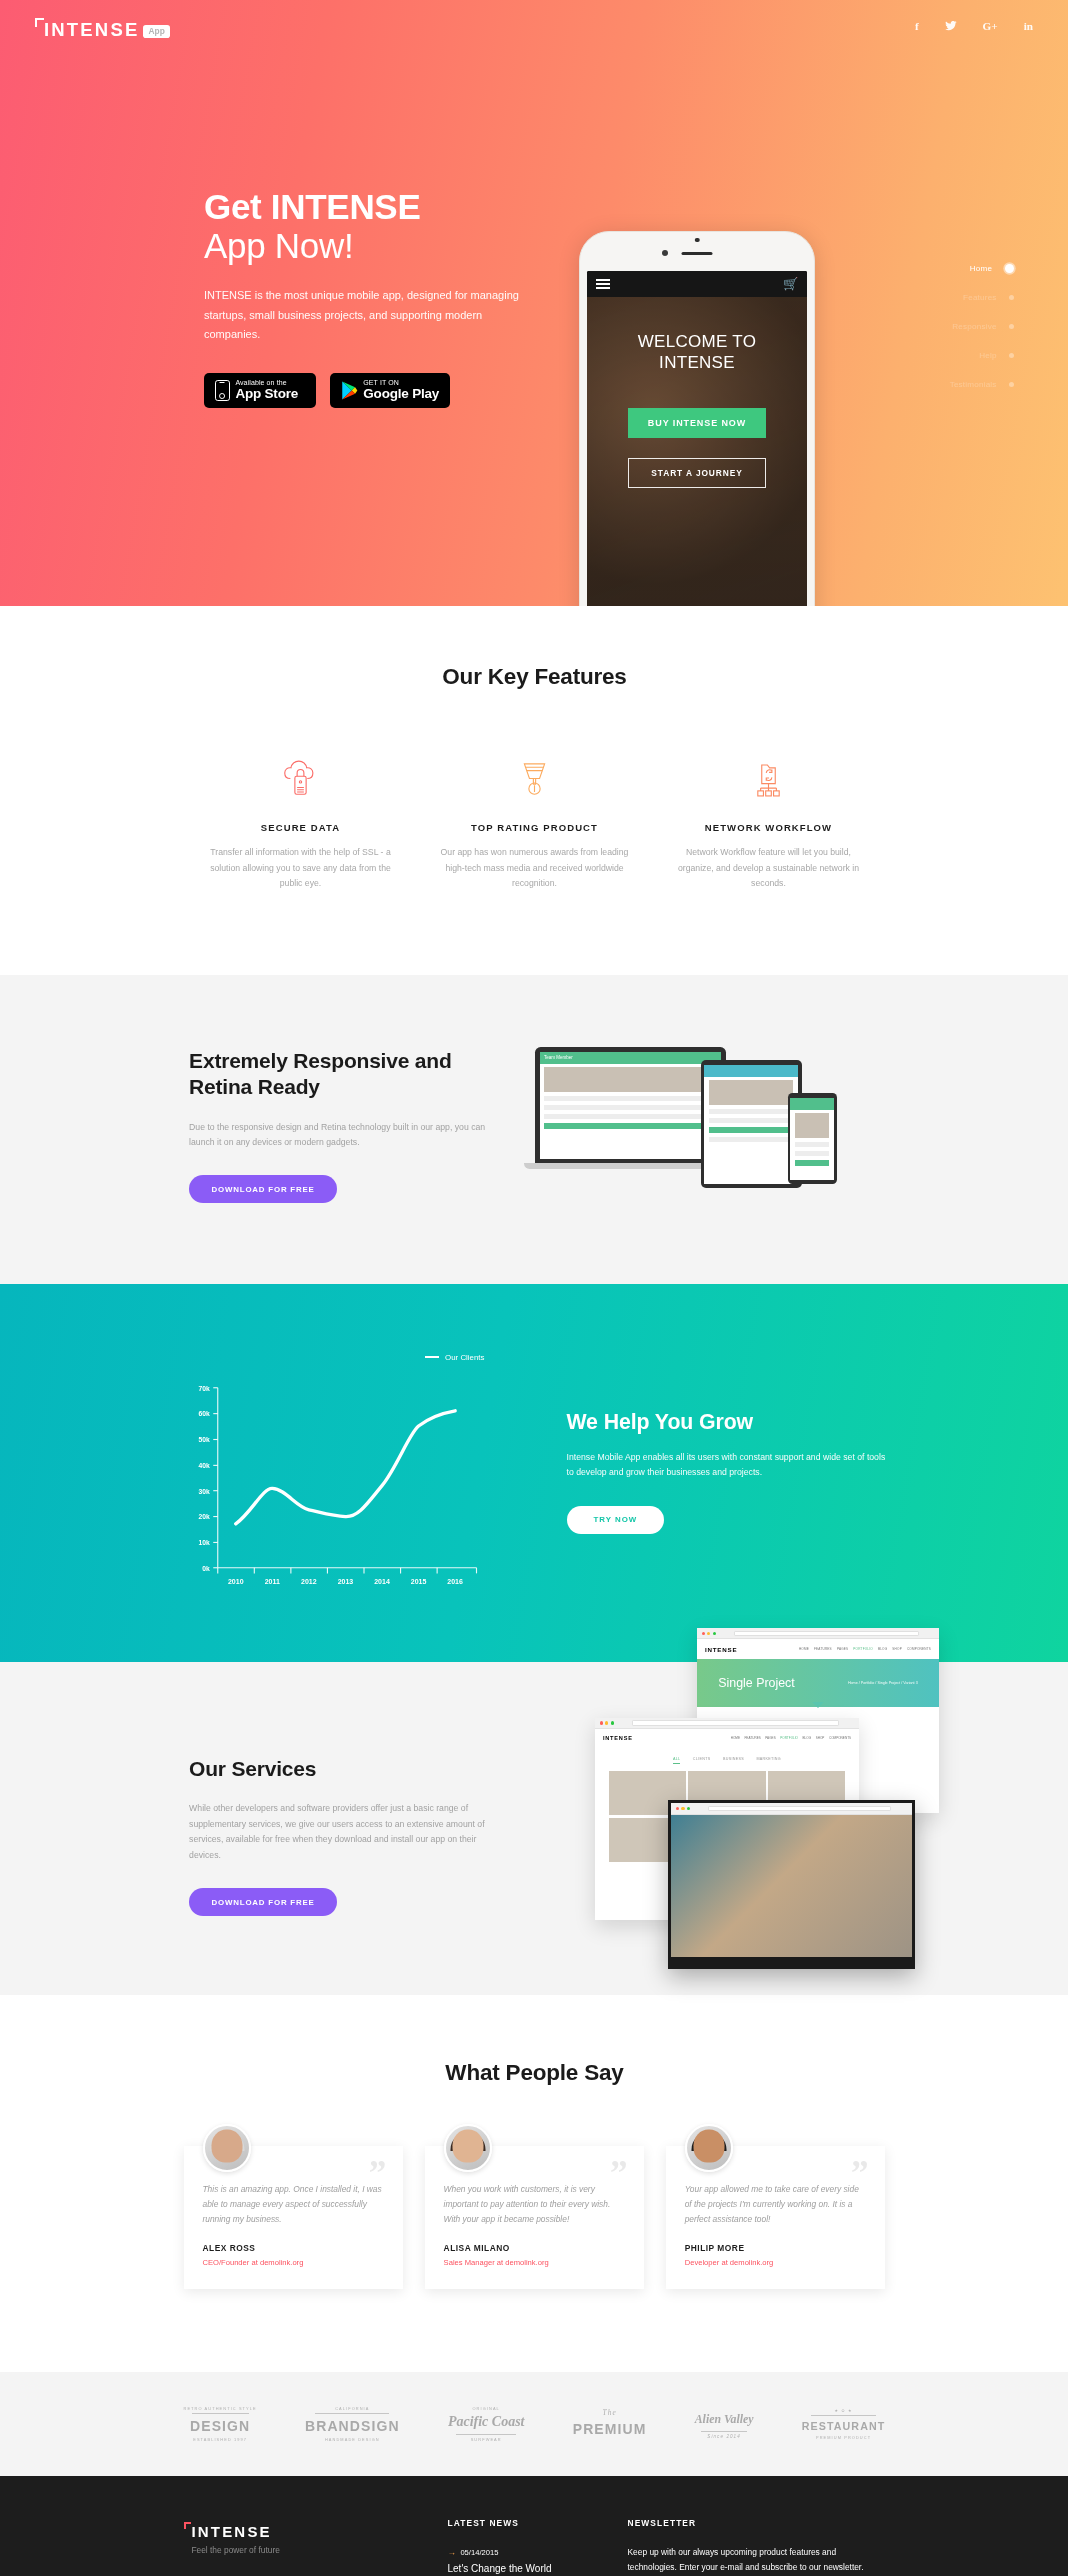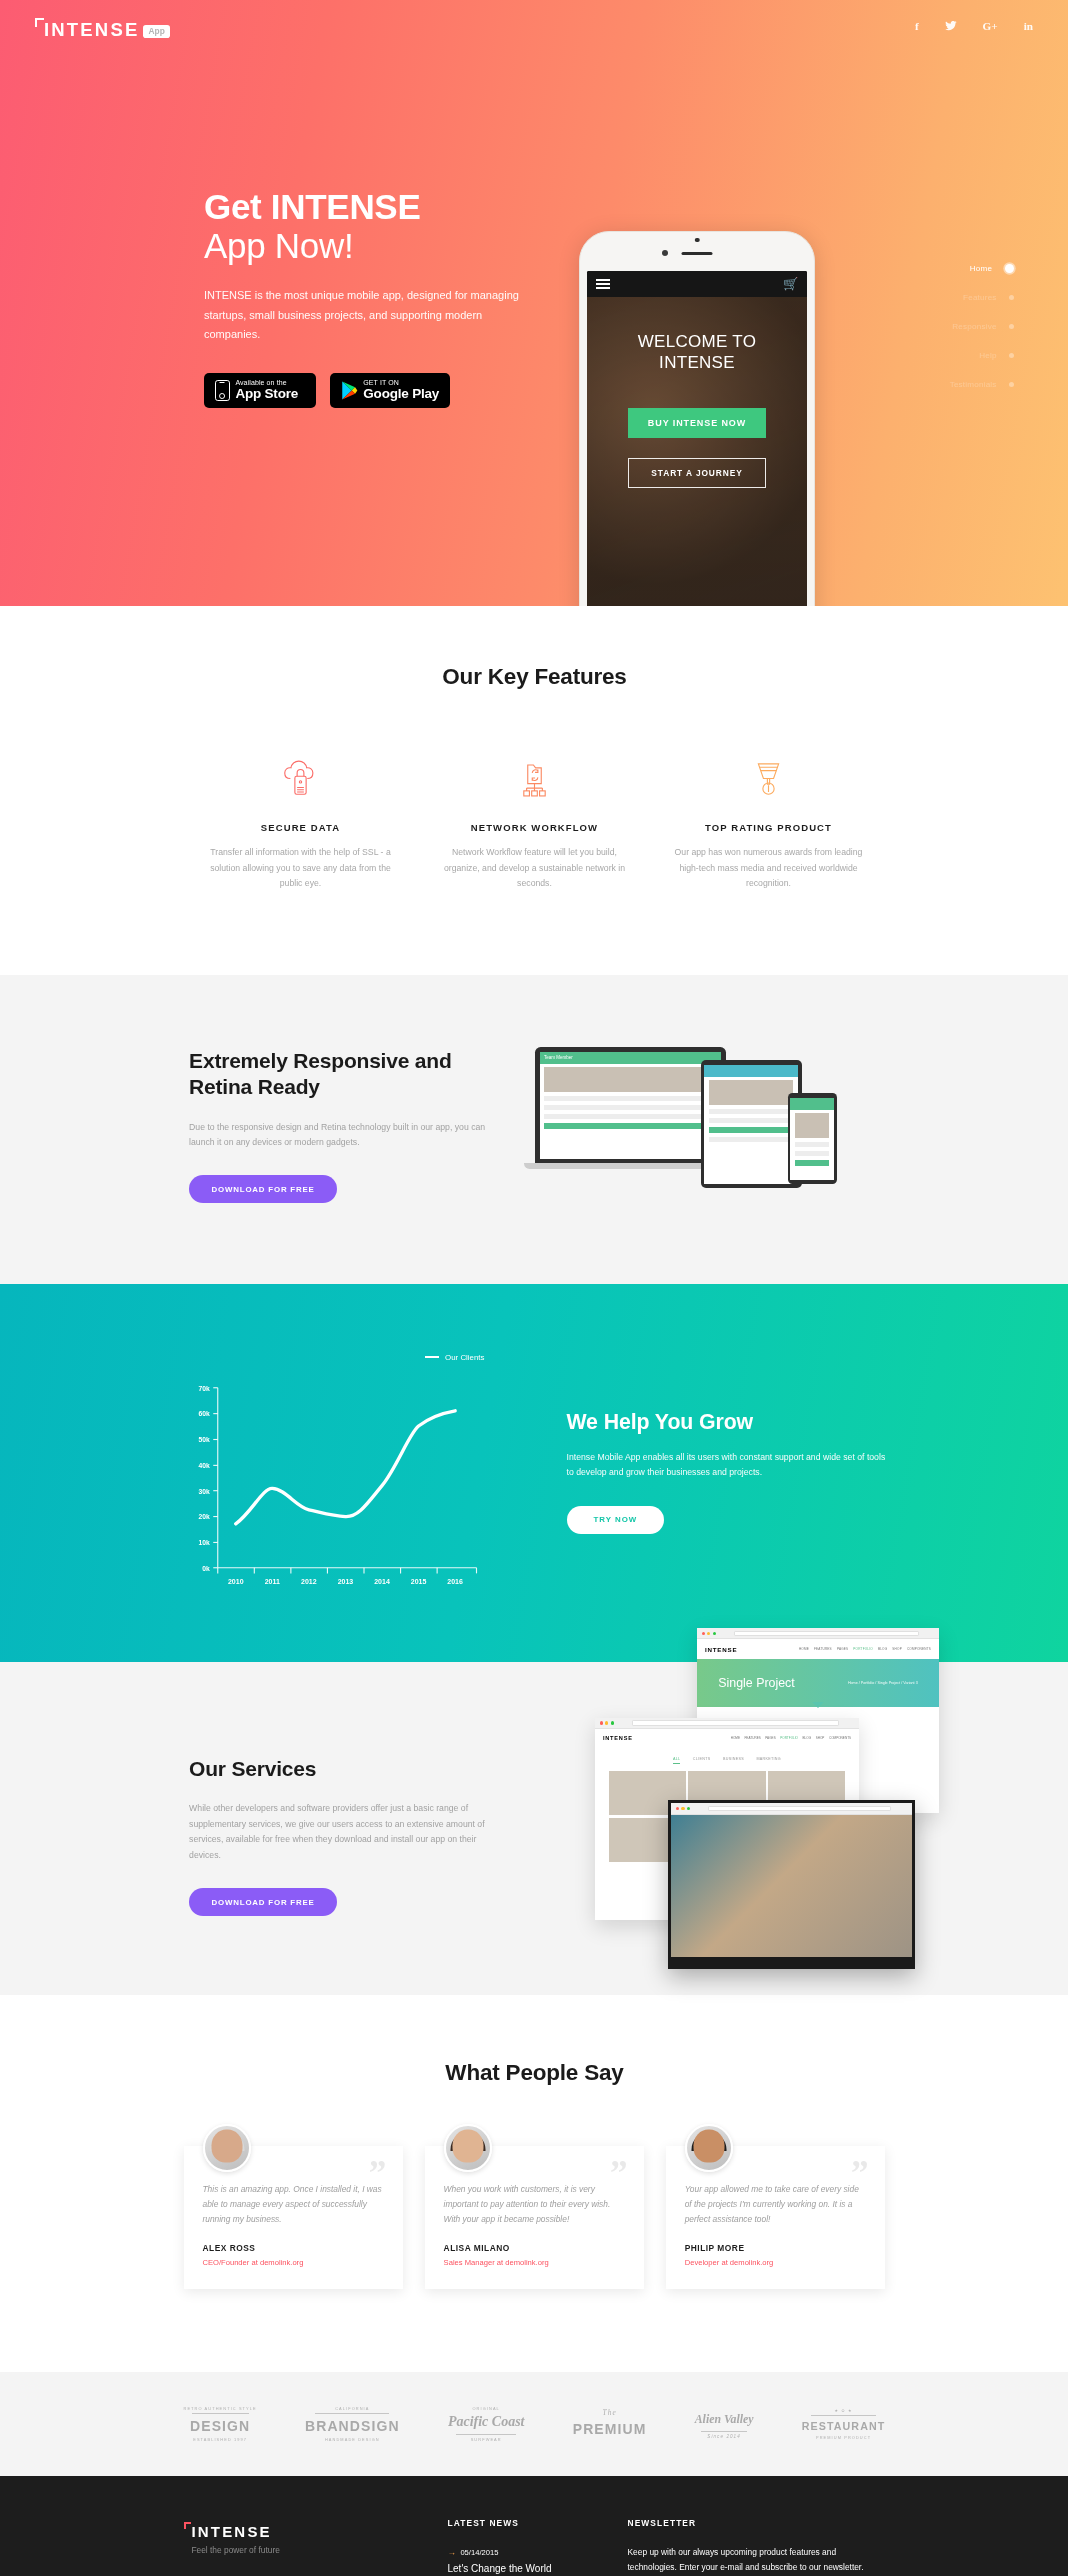--- a/index.html
+++ b/index.html
@@ -393,46 +393,46 @@
               <path d="M34 56h12M34 60h12M34 64h12"></path>
               <circle cx="40" cy="46" r="2"></circle>
             </svg>
           </div>
           <h3>SECURE DATA</h3>
           <p>Transfer all information with the help of SSL - a solution allowing you to save any data from the public eye.</p>
         </div>
 
         <div class="feat">
           <div class="icon">
+            <svg width="45" height="45" viewBox="0 0 80 80" fill="none" stroke="#fcab5f" stroke-width="2">
+              <path d="M22 14h36l-9 26H31z"></path>
+              <path d="M24 20h32M26 26h28"></path>
+              <path d="M38 40h4v10h-4z"></path>
+              <circle cx="40" cy="58" r="10"></circle>
+              <path d="M40 52v12"></path>
+            </svg>
+          </div>
+          <h3>TOP RATING PRODUCT</h3>
+          <p>Our app has won numerous awards from leading high-tech mass media and received worldwide recognition.</p>
+        </div>
+
+        <div class="feat">
+          <div class="icon">
             <svg width="45" height="45" viewBox="0 0 80 80" fill="none" stroke="#fb8a62" stroke-width="2">
               <path d="M28 16h10l4 5h10v28H28z"></path>
               <path d="M36 30a6 6 0 0 1 10-4M46 38a6 6 0 0 1-10 4"></path>
               <path d="M46 24v5h-5M36 44v-5h5"></path>
               <path d="M40 49v8M26 57h28M26 57v5M40 57v5M54 57v5"></path>
               <rect x="21" y="62" width="10" height="9"></rect>
               <rect x="35" y="62" width="10" height="9"></rect>
               <rect x="49" y="62" width="10" height="9"></rect>
             </svg>
           </div>
           <h3>NETWORK WORKFLOW</h3>
           <p>Network Workflow feature will let you build, organize, and develop a sustainable network in seconds.</p>
-        </div>
-
-        <div class="feat">
-          <div class="icon">
-            <svg width="45" height="45" viewBox="0 0 80 80" fill="none" stroke="#fcab5f" stroke-width="2">
-              <path d="M22 14h36l-9 26H31z"></path>
-              <path d="M24 20h32M26 26h28"></path>
-              <path d="M38 40h4v10h-4z"></path>
-              <circle cx="40" cy="58" r="10"></circle>
-              <path d="M40 52v12"></path>
-            </svg>
-          </div>
-          <h3>TOP RATING PRODUCT</h3>
-          <p>Our app has won numerous awards from leading high-tech mass media and received worldwide recognition.</p>
         </div>
 
       </div>
     </div>
   </section>
 
   <section class="responsive">
     <div class="container two-col">
       <div class="col-l">
         <h2 class="h2-big">Extremely Responsive and Retina Ready</h2>

